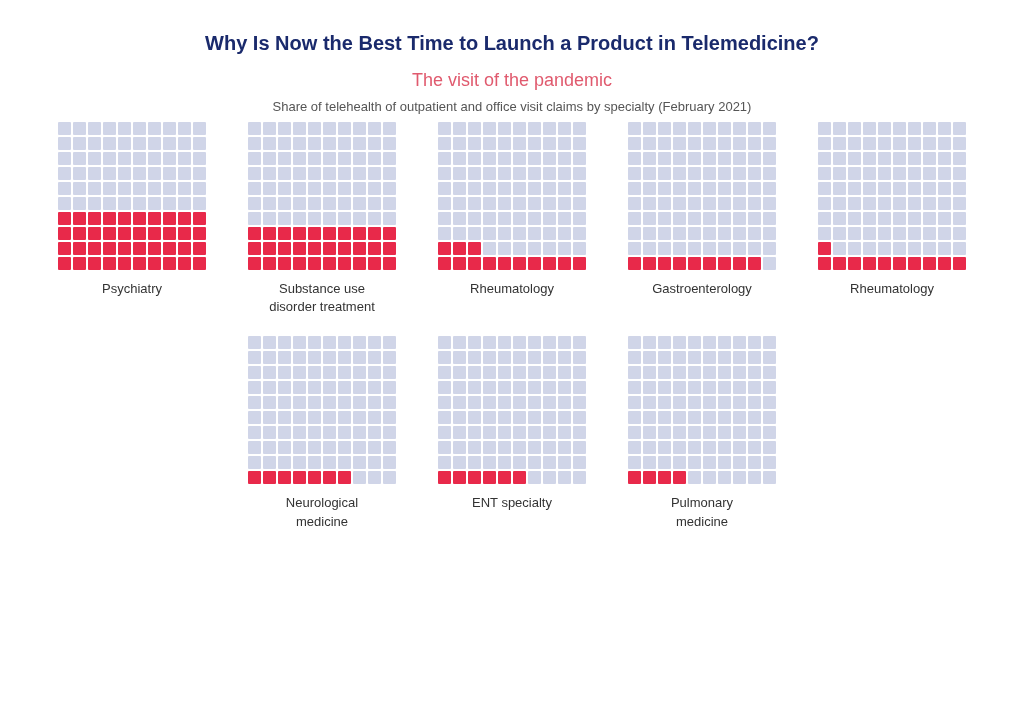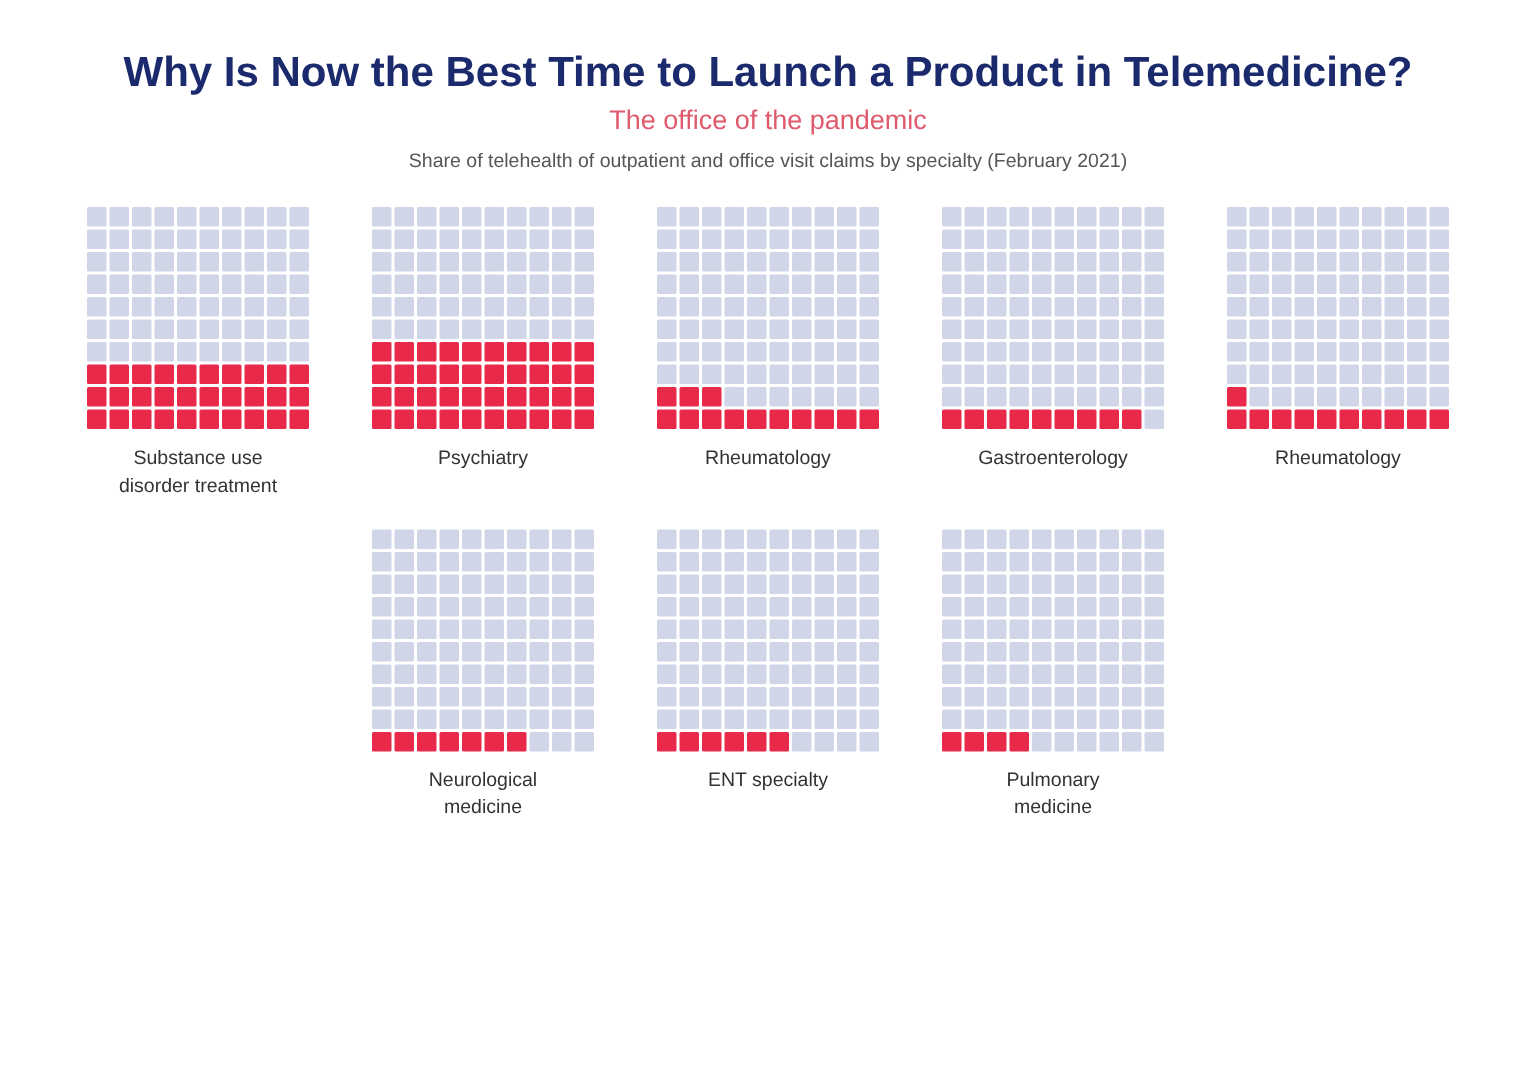--- a/index.html
+++ b/index.html
@@ -8,38 +8,38 @@
       font-family: 'Arial', sans-serif;
       width: 1024px;
       height: 715px;
       overflow: hidden;
       display: flex;
       flex-direction: column;
       align-items: center;
       padding: 30px 40px 20px;
     }
     .main-title {
-      font-size: 28px;
+      font-size: 20px;
       font-weight: 800;
       color: #1a2a6c;
       text-align: center;
       line-height: 1.3;
-      margin-bottom: 4px;
+      margin-bottom: 14px;
     }
     .subtitle {
       font-size: 18px;
       color: #e05a6e;
       text-align: center;
       margin-bottom: 8px;
     }
     .description {
       font-size: 13px;
       color: #555;
       text-align: center;
-      margin-bottom: 24px;
+      margin-bottom: 8px;
     }
     .charts-container {
       width: 100%;
       display: flex;
       flex-direction: column;
       gap: 20px;
     }
     .chart-row {
       display: flex;
       justify-content: center;
@@ -73,27 +73,133 @@
       font-size: 13px;
       color: #333;
       text-align: center;
       line-height: 1.4;
     }
   </style>
 </head>
 <body>
 
 <h1 class="main-title">Why Is Now the Best Time to Launch a Product in Telemedicine?</h1>
-<p class="subtitle">The office of the pandemic</p>
+<p class="subtitle">The visit of the pandemic</p>
 <p class="description">Share of telehealth of outpatient and office visit claims by specialty (February 2021)</p>
 
 <div class="charts-container">
   <div class="chart-row">
 
     <div class="chart-item">
+      <div class="waffle-chart" id="waffle-psychiatry">
+          <div class="cell grey"></div>
+          <div class="cell grey"></div>
+          <div class="cell grey"></div>
+          <div class="cell grey"></div>
+          <div class="cell grey"></div>
+          <div class="cell grey"></div>
+          <div class="cell grey"></div>
+          <div class="cell grey"></div>
+          <div class="cell grey"></div>
+          <div class="cell grey"></div>
+          <div class="cell grey"></div>
+          <div class="cell grey"></div>
+          <div class="cell grey"></div>
+          <div class="cell grey"></div>
+          <div class="cell grey"></div>
+          <div class="cell grey"></div>
+          <div class="cell grey"></div>
+          <div class="cell grey"></div>
+          <div class="cell grey"></div>
+          <div class="cell grey"></div>
+          <div class="cell grey"></div>
+          <div class="cell grey"></div>
+          <div class="cell grey"></div>
+          <div class="cell grey"></div>
+          <div class="cell grey"></div>
+          <div class="cell grey"></div>
+          <div class="cell grey"></div>
+          <div class="cell grey"></div>
+          <div class="cell grey"></div>
+          <div class="cell grey"></div>
+          <div class="cell grey"></div>
+          <div class="cell grey"></div>
+          <div class="cell grey"></div>
+          <div class="cell grey"></div>
+          <div class="cell grey"></div>
+          <div class="cell grey"></div>
+          <div class="cell grey"></div>
+          <div class="cell grey"></div>
+          <div class="cell grey"></div>
+          <div class="cell grey"></div>
+          <div class="cell grey"></div>
+          <div class="cell grey"></div>
+          <div class="cell grey"></div>
+          <div class="cell grey"></div>
+          <div class="cell grey"></div>
+          <div class="cell grey"></div>
+          <div class="cell grey"></div>
+          <div class="cell grey"></div>
+          <div class="cell grey"></div>
+          <div class="cell grey"></div>
+          <div class="cell grey"></div>
+          <div class="cell grey"></div>
+          <div class="cell grey"></div>
+          <div class="cell grey"></div>
+          <div class="cell grey"></div>
+          <div class="cell grey"></div>
+          <div class="cell grey"></div>
+          <div class="cell grey"></div>
+          <div class="cell grey"></div>
+          <div class="cell grey"></div>
+          <div class="cell red"></div>
+          <div class="cell red"></div>
+          <div class="cell red"></div>
+          <div class="cell red"></div>
+          <div class="cell red"></div>
+          <div class="cell red"></div>
+          <div class="cell red"></div>
+          <div class="cell red"></div>
+          <div class="cell red"></div>
+          <div class="cell red"></div>
+          <div class="cell red"></div>
+          <div class="cell red"></div>
+          <div class="cell red"></div>
+          <div class="cell red"></div>
+          <div class="cell red"></div>
+          <div class="cell red"></div>
+          <div class="cell red"></div>
+          <div class="cell red"></div>
+          <div class="cell red"></div>
+          <div class="cell red"></div>
+          <div class="cell red"></div>
+          <div class="cell red"></div>
+          <div class="cell red"></div>
+          <div class="cell red"></div>
+          <div class="cell red"></div>
+          <div class="cell red"></div>
+          <div class="cell red"></div>
+          <div class="cell red"></div>
+          <div class="cell red"></div>
+          <div class="cell red"></div>
+          <div class="cell red"></div>
+          <div class="cell red"></div>
+          <div class="cell red"></div>
+          <div class="cell red"></div>
+          <div class="cell red"></div>
+          <div class="cell red"></div>
+          <div class="cell red"></div>
+          <div class="cell red"></div>
+          <div class="cell red"></div>
+          <div class="cell red"></div>
+        </div>
+      <div class="chart-label">Psychiatry</div>
+    </div>
+
+    <div class="chart-item">
       <div class="waffle-chart" id="waffle-substance">
           <div class="cell grey"></div>
           <div class="cell grey"></div>
           <div class="cell grey"></div>
           <div class="cell grey"></div>
           <div class="cell grey"></div>
           <div class="cell grey"></div>
           <div class="cell grey"></div>
           <div class="cell grey"></div>
           <div class="cell grey"></div>
@@ -183,126 +289,20 @@
           <div class="cell red"></div>
           <div class="cell red"></div>
           <div class="cell red"></div>
           <div class="cell red"></div>
           <div class="cell red"></div>
           <div class="cell red"></div>
           <div class="cell red"></div>
           <div class="cell red"></div>
         </div>
       <div class="chart-label">Substance use<br>disorder treatment</div>
-    </div>
-
-    <div class="chart-item">
-      <div class="waffle-chart" id="waffle-psychiatry">
-          <div class="cell grey"></div>
-          <div class="cell grey"></div>
-          <div class="cell grey"></div>
-          <div class="cell grey"></div>
-          <div class="cell grey"></div>
-          <div class="cell grey"></div>
-          <div class="cell grey"></div>
-          <div class="cell grey"></div>
-          <div class="cell grey"></div>
-          <div class="cell grey"></div>
-          <div class="cell grey"></div>
-          <div class="cell grey"></div>
-          <div class="cell grey"></div>
-          <div class="cell grey"></div>
-          <div class="cell grey"></div>
-          <div class="cell grey"></div>
-          <div class="cell grey"></div>
-          <div class="cell grey"></div>
-          <div class="cell grey"></div>
-          <div class="cell grey"></div>
-          <div class="cell grey"></div>
-          <div class="cell grey"></div>
-          <div class="cell grey"></div>
-          <div class="cell grey"></div>
-          <div class="cell grey"></div>
-          <div class="cell grey"></div>
-          <div class="cell grey"></div>
-          <div class="cell grey"></div>
-          <div class="cell grey"></div>
-          <div class="cell grey"></div>
-          <div class="cell grey"></div>
-          <div class="cell grey"></div>
-          <div class="cell grey"></div>
-          <div class="cell grey"></div>
-          <div class="cell grey"></div>
-          <div class="cell grey"></div>
-          <div class="cell grey"></div>
-          <div class="cell grey"></div>
-          <div class="cell grey"></div>
-          <div class="cell grey"></div>
-          <div class="cell grey"></div>
-          <div class="cell grey"></div>
-          <div class="cell grey"></div>
-          <div class="cell grey"></div>
-          <div class="cell grey"></div>
-          <div class="cell grey"></div>
-          <div class="cell grey"></div>
-          <div class="cell grey"></div>
-          <div class="cell grey"></div>
-          <div class="cell grey"></div>
-          <div class="cell grey"></div>
-          <div class="cell grey"></div>
-          <div class="cell grey"></div>
-          <div class="cell grey"></div>
-          <div class="cell grey"></div>
-          <div class="cell grey"></div>
-          <div class="cell grey"></div>
-          <div class="cell grey"></div>
-          <div class="cell grey"></div>
-          <div class="cell grey"></div>
-          <div class="cell red"></div>
-          <div class="cell red"></div>
-          <div class="cell red"></div>
-          <div class="cell red"></div>
-          <div class="cell red"></div>
-          <div class="cell red"></div>
-          <div class="cell red"></div>
-          <div class="cell red"></div>
-          <div class="cell red"></div>
-          <div class="cell red"></div>
-          <div class="cell red"></div>
-          <div class="cell red"></div>
-          <div class="cell red"></div>
-          <div class="cell red"></div>
-          <div class="cell red"></div>
-          <div class="cell red"></div>
-          <div class="cell red"></div>
-          <div class="cell red"></div>
-          <div class="cell red"></div>
-          <div class="cell red"></div>
-          <div class="cell red"></div>
-          <div class="cell red"></div>
-          <div class="cell red"></div>
-          <div class="cell red"></div>
-          <div class="cell red"></div>
-          <div class="cell red"></div>
-          <div class="cell red"></div>
-          <div class="cell red"></div>
-          <div class="cell red"></div>
-          <div class="cell red"></div>
-          <div class="cell red"></div>
-          <div class="cell red"></div>
-          <div class="cell red"></div>
-          <div class="cell red"></div>
-          <div class="cell red"></div>
-          <div class="cell red"></div>
-          <div class="cell red"></div>
-          <div class="cell red"></div>
-          <div class="cell red"></div>
-          <div class="cell red"></div>
-        </div>
-      <div class="chart-label">Psychiatry</div>
     </div>
 
     <div class="chart-item">
       <div class="waffle-chart" id="waffle-endocrinology">
           <div class="cell grey"></div>
           <div class="cell grey"></div>
           <div class="cell grey"></div>
           <div class="cell grey"></div>
           <div class="cell grey"></div>
           <div class="cell grey"></div>

